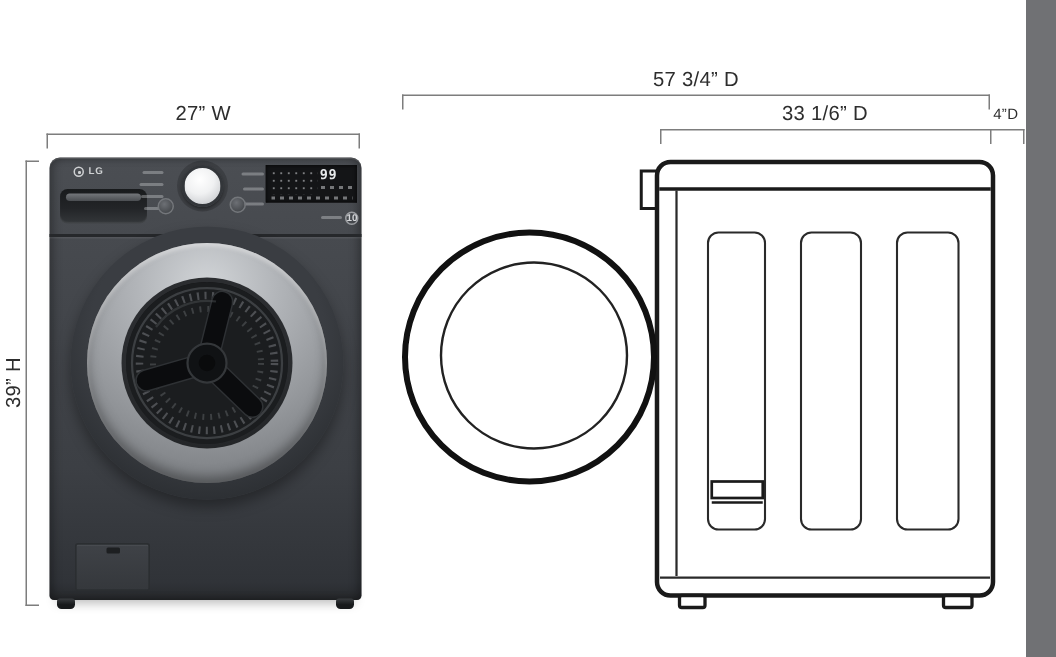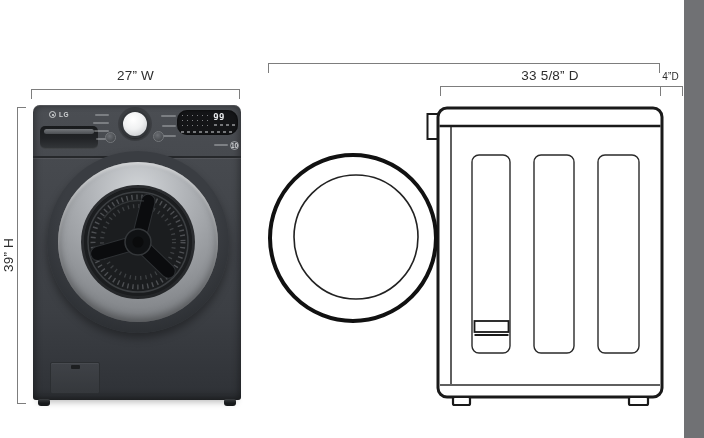--- a/index.html
+++ b/index.html
@@ -56,21 +56,21 @@
     position:absolute; left:88px; top:5px; width:28px; height:28px; border-radius:50%;
     background:radial-gradient(circle at 42% 32%, #ffffff 0%, #f0f1f2 45%, #cfd1d4 80%, #a9acb0 100%);
     border:2px solid #33363a; box-shadow:0 0 0 3px rgba(0,0,0,.18), 0 1px 2px rgba(0,0,0,.4);
   }
   .panel-btn {
     position:absolute; width:11px; height:11px; border-radius:50%;
     background:radial-gradient(circle at 40% 35%, #6d7075, #46494d 75%);
     border:1px solid #74777b;
   }
   #display {
-    position:absolute; left:144px; top:5px; width:61px; height:25px; border-radius:10px;
+    position:absolute; left:144px; top:5px; width:61px; height:25px; border-radius:0;
     background:#141517; box-shadow:inset 0 0 3px rgba(0,0,0,.8);
   }
   #display .disp-dots {
     position:absolute; left:3px; top:3px; width:32px; height:17px;
     background-image:radial-gradient(rgba(212,214,217,.55) .7px, transparent .9px);
     background-size:5px 5px;
   }
   #display .disp-time {
     position:absolute; right:13px; top:2px; font-family:"DejaVu Sans Mono",monospace;
     font-size:9px; font-weight:bold; color:#e6e8ea; letter-spacing:.5px;
@@ -129,23 +129,24 @@
   <div id="wall"></div>
 
   <div class="dim-label" style="left:31px; top:68px; width:209px;">27” W</div>
   <div class="dim dim-h" style="left:31px; top:89px; width:209px; height:10px;"></div>
 
   <div class="dim dim-v" style="left:17px; top:107px; width:9px; height:297px;"></div>
   <div class="v-label-wrap" style="left:0; top:107px; width:16px; height:297px;">
     <span class="v-label">39” H</span>
   </div>
 
+  <div class="dim-label" style="left:268px; top:45px; width:392px;">57 3/4” D</div>
   <div class="dim dim-h" style="left:268px; top:63px; width:392px; height:10px;"></div>
 
-  <div class="dim-label" style="left:440px; top:68px; width:220px;">33 5/8” D</div>
+  <div class="dim-label" style="left:440px; top:68px; width:220px;">33 1/6” D</div>
   <div class="dim dim-h" style="left:440px; top:86px; width:243px; height:10px;"></div>
   <div class="dim-tick" style="left:660px; top:86px; height:10px;"></div>
   <div class="dim-label" style="left:656px; top:69px; width:29px; font-size:10px;">4”D</div>
 
   <div id="washer">
     <div id="control-strip">
       <div id="lg-logo">
         <span class="lg-mark"></span>
         <span class="lg-text">LG</span>
       </div>

